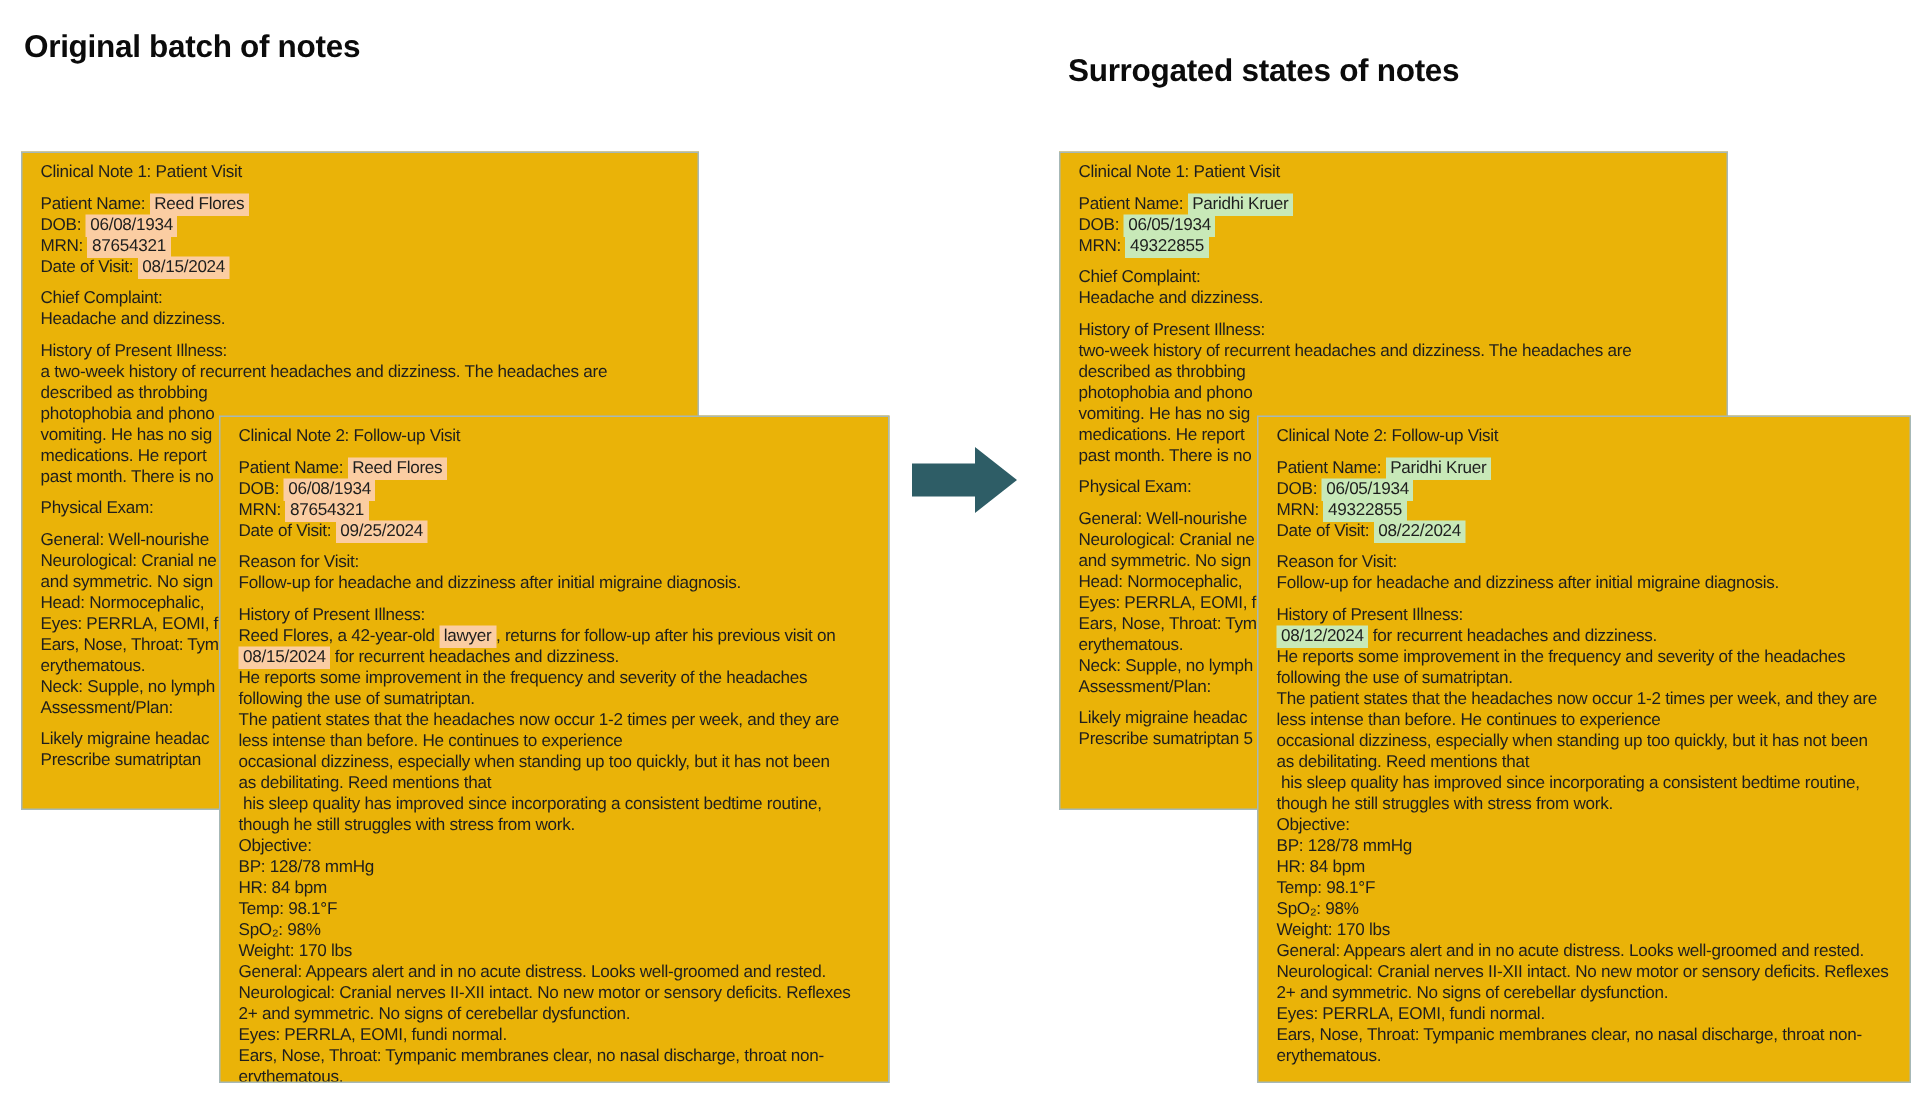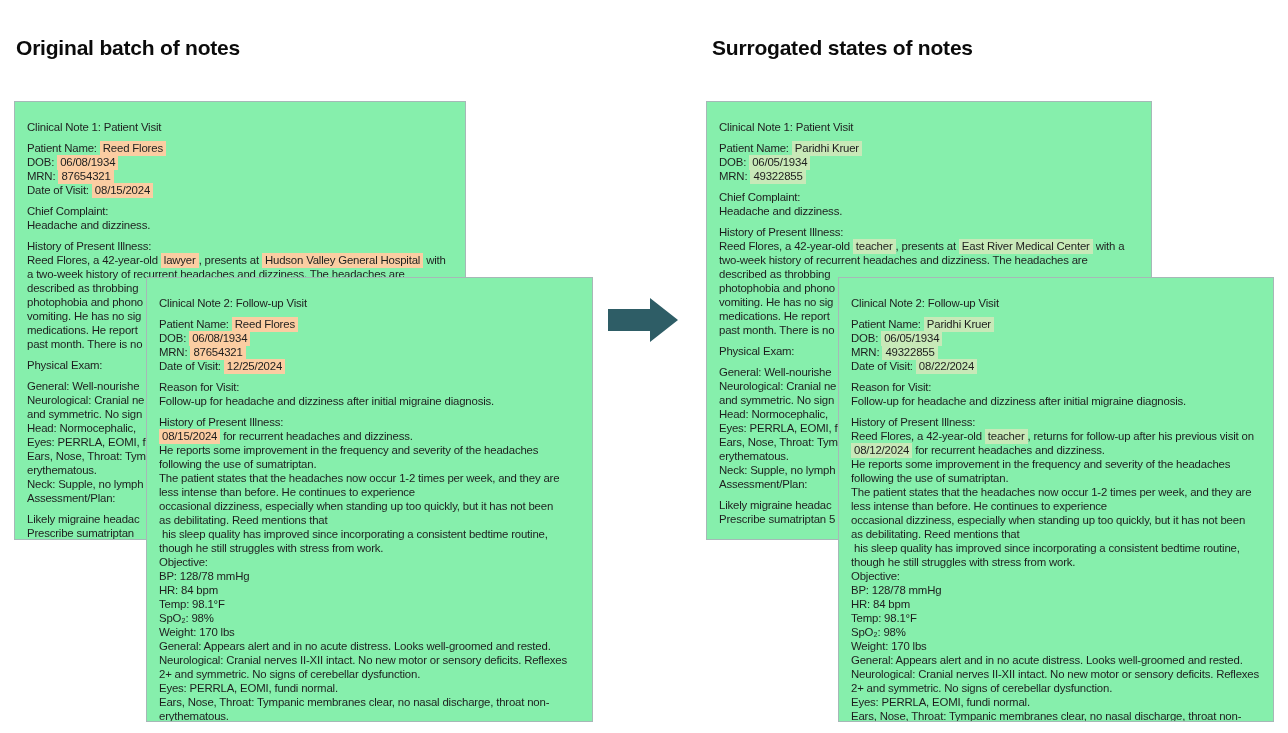--- a/index.html
+++ b/index.html
@@ -4,25 +4,25 @@
 <style>
   html,body{margin:0;padding:0;background:#fff;}
   .canvas{
     position:relative;width:1288px;height:733px;background:#fff;overflow:hidden;
     font-family:"Liberation Sans",sans-serif;
   }
   .heading{
     position:absolute;margin:0;font-size:21px;font-weight:700;
     color:var(--heading-text,#0b0b0b);letter-spacing:-0.2px;white-space:nowrap;
   }
-  #heading-left{left:16px;top:36px;}
+  #heading-left{left:16px;top:20px;}
   #heading-right{left:712px;top:36px;}
   .note-card{
-    position:absolute;background:#86efac;border:1px solid var(--card-border,#a6b8b7);
-    box-sizing:border-box;padding:18px 12px;overflow:hidden;
+    position:absolute;background:#eab308;border:1px solid var(--card-border,#a6b8b7);
+    box-sizing:border-box;padding:6px 12px;overflow:hidden;
     color:var(--note-text,#1e1e1e);font-size:11.4px;letter-spacing:-0.18px;
   }
   #note-0-0{left:14px;top:101px;width:452px;height:439px;z-index:1;}
   #note-0-1{left:146px;top:277px;width:447px;height:445px;z-index:2;}
   #note-1-0{left:706px;top:101px;width:446px;height:439px;z-index:1;}
   #note-1-1{left:838px;top:277px;width:436px;height:445px;z-index:2;}
   .line{height:14px;line-height:14px;white-space:pre;}
   .gap{height:7px;}
   .hl{padding:1px 3px 2px 3px;}
   .panel-0 .hl{background:var(--hl-orig,#fbcda2);}
@@ -43,21 +43,20 @@
       <div class="gap"></div>
       <div class="line"><span>Patient Name: </span><span class="hl">Reed Flores</span></div>
       <div class="line"><span>DOB: </span><span class="hl">06/08/1934</span></div>
       <div class="line"><span>MRN: </span><span class="hl">87654321</span></div>
       <div class="line"><span>Date of Visit: </span><span class="hl">08/15/2024</span></div>
       <div class="gap"></div>
       <div class="line"><span>Chief Complaint:</span></div>
       <div class="line"><span>Headache and dizziness.</span></div>
       <div class="gap"></div>
       <div class="line"><span>History of Present Illness:</span></div>
-      <div class="line"><span>Reed Flores, a 42-year-old </span><span class="hl">lawyer</span><span>, presents at </span><span class="hl">Hudson Valley General Hospital</span><span> with</span></div>
       <div class="line"><span>a two-week history of recurrent headaches and dizziness. The headaches are</span></div>
       <div class="line"><span>described as throbbing</span></div>
       <div class="line"><span>photophobia and phono</span></div>
       <div class="line"><span>vomiting. He has no sig</span></div>
       <div class="line"><span>medications. He report</span></div>
       <div class="line"><span>past month. There is no</span></div>
       <div class="gap"></div>
       <div class="line"><span>Physical Exam:</span></div>
       <div class="gap"></div>
       <div class="line"><span>General: Well-nourishe</span></div>
@@ -73,26 +72,27 @@
       <div class="line"><span>Likely migraine headac</span></div>
       <div class="line"><span>Prescribe sumatriptan</span></div>
     </div>
 
   <div id="note-0-1" class="note-card panel-0">
       <div class="line"><span>Clinical Note 2: Follow-up Visit</span></div>
       <div class="gap"></div>
       <div class="line"><span>Patient Name: </span><span class="hl">Reed Flores</span></div>
       <div class="line"><span>DOB: </span><span class="hl">06/08/1934</span></div>
       <div class="line"><span>MRN: </span><span class="hl">87654321</span></div>
-      <div class="line"><span>Date of Visit: </span><span class="hl">12/25/2024</span></div>
+      <div class="line"><span>Date of Visit: </span><span class="hl">09/25/2024</span></div>
       <div class="gap"></div>
       <div class="line"><span>Reason for Visit:</span></div>
       <div class="line"><span>Follow-up for headache and dizziness after initial migraine diagnosis.</span></div>
       <div class="gap"></div>
       <div class="line"><span>History of Present Illness:</span></div>
+      <div class="line"><span>Reed Flores, a 42-year-old </span><span class="hl">lawyer</span><span>, returns for follow-up after his previous visit on</span></div>
       <div class="line"><span class="hl">08/15/2024</span><span> for recurrent headaches and dizziness.</span></div>
       <div class="line"><span>He reports some improvement in the frequency and severity of the headaches</span></div>
       <div class="line"><span>following the use of sumatriptan.</span></div>
       <div class="line"><span>The patient states that the headaches now occur 1-2 times per week, and they are</span></div>
       <div class="line"><span>less intense than before. He continues to experience</span></div>
       <div class="line"><span>occasional dizziness, especially when standing up too quickly, but it has not been</span></div>
       <div class="line"><span>as debilitating. Reed mentions that</span></div>
       <div class="line"><span> his sleep quality has improved since incorporating a consistent bedtime routine,</span></div>
       <div class="line"><span>though he still struggles with stress from work.</span></div>
       <div class="line"><span>Objective:</span></div>
@@ -119,21 +119,20 @@
       <div class="line"><span>Clinical Note 1: Patient Visit</span></div>
       <div class="gap"></div>
       <div class="line"><span>Patient Name: </span><span class="hl">Paridhi Kruer</span></div>
       <div class="line"><span>DOB: </span><span class="hl">06/05/1934</span></div>
       <div class="line"><span>MRN: </span><span class="hl">49322855</span></div>
       <div class="gap"></div>
       <div class="line"><span>Chief Complaint:</span></div>
       <div class="line"><span>Headache and dizziness.</span></div>
       <div class="gap"></div>
       <div class="line"><span>History of Present Illness:</span></div>
-      <div class="line"><span>Reed Flores, a 42-year-old </span><span class="hl">teacher</span><span>, presents at </span><span class="hl">East River Medical Center</span><span> with a</span></div>
       <div class="line"><span>two-week history of recurrent headaches and dizziness. The headaches are</span></div>
       <div class="line"><span>described as throbbing</span></div>
       <div class="line"><span>photophobia and phono</span></div>
       <div class="line"><span>vomiting. He has no sig</span></div>
       <div class="line"><span>medications. He report</span></div>
       <div class="line"><span>past month. There is no</span></div>
       <div class="gap"></div>
       <div class="line"><span>Physical Exam:</span></div>
       <div class="gap"></div>
       <div class="line"><span>General: Well-nourishe</span></div>
@@ -155,21 +154,20 @@
       <div class="gap"></div>
       <div class="line"><span>Patient Name: </span><span class="hl">Paridhi Kruer</span></div>
       <div class="line"><span>DOB: </span><span class="hl">06/05/1934</span></div>
       <div class="line"><span>MRN: </span><span class="hl">49322855</span></div>
       <div class="line"><span>Date of Visit: </span><span class="hl">08/22/2024</span></div>
       <div class="gap"></div>
       <div class="line"><span>Reason for Visit:</span></div>
       <div class="line"><span>Follow-up for headache and dizziness after initial migraine diagnosis.</span></div>
       <div class="gap"></div>
       <div class="line"><span>History of Present Illness:</span></div>
-      <div class="line"><span>Reed Flores, a 42-year-old </span><span class="hl">teacher</span><span>, returns for follow-up after his previous visit on</span></div>
       <div class="line"><span class="hl">08/12/2024</span><span> for recurrent headaches and dizziness.</span></div>
       <div class="line"><span>He reports some improvement in the frequency and severity of the headaches</span></div>
       <div class="line"><span>following the use of sumatriptan.</span></div>
       <div class="line"><span>The patient states that the headaches now occur 1-2 times per week, and they are</span></div>
       <div class="line"><span>less intense than before. He continues to experience</span></div>
       <div class="line"><span>occasional dizziness, especially when standing up too quickly, but it has not been</span></div>
       <div class="line"><span>as debilitating. Reed mentions that</span></div>
       <div class="line"><span> his sleep quality has improved since incorporating a consistent bedtime routine,</span></div>
       <div class="line"><span>though he still struggles with stress from work.</span></div>
       <div class="line"><span>Objective:</span></div>

